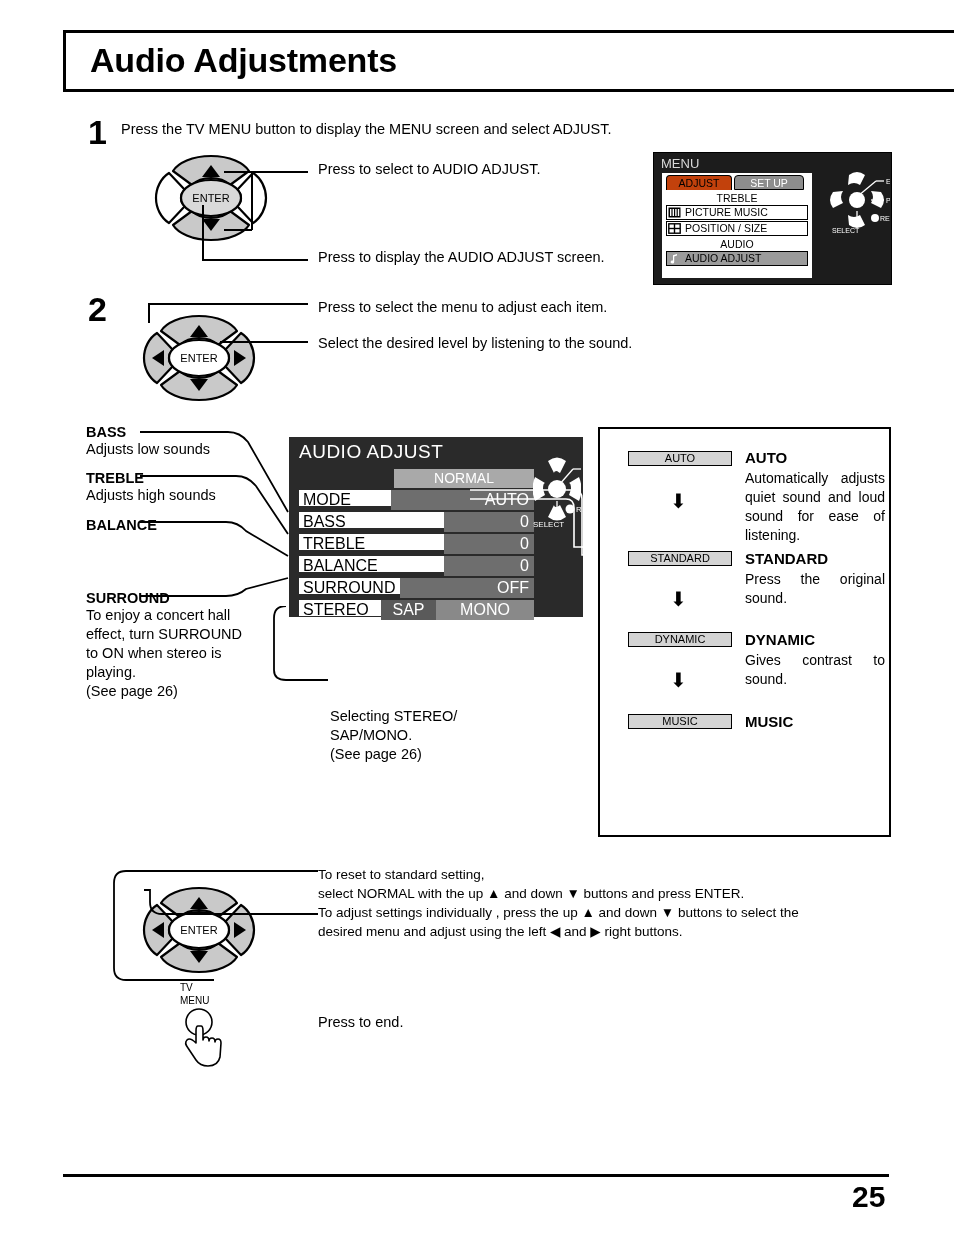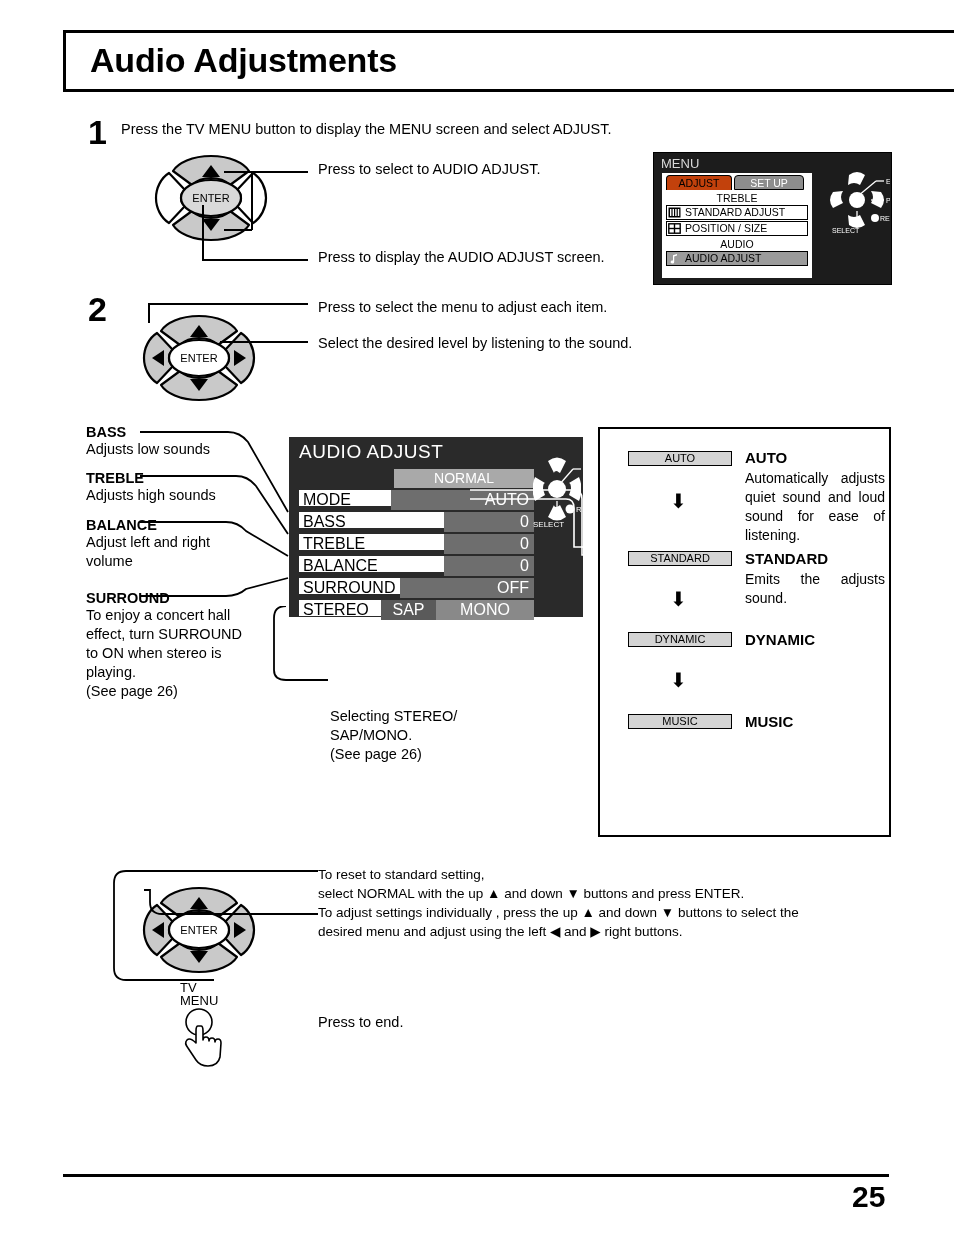--- a/index.html
+++ b/index.html
@@ -117,21 +117,21 @@
     <div class="menu-row">
       <span class="ic">
         <svg width="13" height="11" viewBox="0 0 13 11">
             <rect x="0.5" y="0.5" width="12" height="10" fill="#000"></rect>
             <rect x="2" y="2" width="1.4" height="7" fill="#fff"></rect>
             <rect x="4.6" y="2" width="1.4" height="7" fill="#fff"></rect>
             <rect x="7.2" y="2" width="1.4" height="7" fill="#fff"></rect>
             <rect x="9.8" y="2" width="1.4" height="7" fill="#fff"></rect>
           </svg>
       </span>
-      <span class="lbl">STANDARD  ADJUST</span>
+      <span class="lbl">PICTURE  MUSIC</span>
     </div>
     <div class="menu-row">
       <span class="ic">
         <svg width="13" height="11" viewBox="0 0 13 11">
             <rect x="0.8" y="0.8" width="11.4" height="9.4" fill="none" stroke="#000" stroke-width="1.4"></rect>
             <line x1="0.8" y1="5.5" x2="12.2" y2="5.5" stroke="#000" stroke-width="1.4"></line>
             <line x1="6.5" y1="0.8" x2="6.5" y2="10.2" stroke="#000" stroke-width="1.4"></line>
           </svg>
       </span>
       <span class="lbl">POSITION / SIZE</span>
@@ -196,21 +196,20 @@
 <div class="abs" style="left:86px;top:424px;width:170px;">
   <div class="lbl-head">BASS</div>
   <div class="lbl-body">Adjusts low sounds</div>
 </div>
 <div class="abs" style="left:86px;top:470px;width:170px;">
   <div class="lbl-head">TREBLE</div>
   <div class="lbl-body">Adjusts high sounds</div>
 </div>
 <div class="abs" style="left:86px;top:517px;width:160px;">
   <div class="lbl-head">BALANCE</div>
-  <div class="lbl-body">Adjust left and right volume</div>
 </div>
 <div class="abs" style="left:86px;top:590px;width:165px;">
   <div class="lbl-head">SURROUND</div>
   <div class="lbl-body" style="white-space:pre-line;">To enjoy a concert hall effect, turn SURROUND to ON when stereo is playing.
 (See page 26)</div>
 </div>
 
 <svg class="abs" style="left:140px;top:428px;" width="160" height="190">
   <g fill="none" stroke="#000" stroke-width="1.8">
     <path d="M0 4 H88 Q100 4 108 14 L148 84"></path>
@@ -285,25 +284,26 @@
 (See page 26)</div>
 
 <div class="abs" id="mode-box">
   <div class="mode-chip" style="top:22px;">AUTO</div>
   <div class="mode-head" style="top:20px;">AUTO</div>
   <div class="mode-desc" style="top:40px;text-align:justify;">Automatically adjusts quiet sound and loud sound for ease of listening.</div>
   <div class="dn-arrow" style="top:62px;">⬇</div>
 
   <div class="mode-chip" style="top:122px;">STANDARD</div>
   <div class="mode-head" style="top:121px;">STANDARD</div>
-  <div class="mode-desc" style="top:141px;text-align:justify;">Emits the adjusts sound.</div>
+  <div class="mode-desc" style="top:141px;text-align:justify;">Press the original sound.</div>
   <div class="dn-arrow" style="top:160px;">⬇</div>
 
   <div class="mode-chip" style="top:203px;">DYNAMIC</div>
   <div class="mode-head" style="top:202px;">DYNAMIC</div>
+  <div class="mode-desc" style="top:222px;text-align:justify;">Gives contrast to sound.</div>
   <div class="dn-arrow" style="top:241px;">⬇</div>
 
   <div class="mode-chip" style="top:285px;">MUSIC</div>
   <div class="mode-head" style="top:284px;">MUSIC</div>
 </div>
 
 <div class="pad" style="left:140px;top:884px;">
   <svg width="118" height="92" viewBox="0 0 118 92">
     <g stroke="#000" stroke-width="2.2" stroke-linejoin="round">
       <path d="M59 4 C40 4 26 11 21 19 L40 33 C45 28 51 26 59 26 C67 26 73 28 78 33 L97 19 C92 11 78 4 59 4 Z" fill="#c9c9c9"></path>
@@ -324,21 +324,21 @@
     <path d="M210 3 H18 Q6 3 6 15 V100 Q6 112 18 112 H106"></path>
     <path d="M210 46 H54 Q42 46 42 34 V22 H36"></path>
   </g>
 </svg>
 
 <div class="abs body-text-sm" style="left:318px;top:866px;width:570px;">To reset to standard setting,</div>
 <div class="abs body-text-sm" style="left:318px;top:885px;width:580px;">select NORMAL with the up ▲ and down ▼ buttons and press ENTER.</div>
 <div class="abs body-text-sm" style="left:318px;top:904px;width:585px;">To adjust settings individually , press the up ▲ and down ▼ buttons to select the</div>
 <div class="abs body-text-sm" style="left:318px;top:923px;width:585px;">desired menu and adjust using the left ◀ and ▶ right buttons.</div>
 
-<div class="abs" style="left:180px;top:981px;font-size:13px;line-height:13px;">
+<div class="abs" style="left:180px;top:981px;font-size:10px;line-height:13px;">
   <div>TV</div>
   <div>MENU</div>
 </div>
 <svg class="abs" style="left:178px;top:1008px;" width="56" height="72">
   <circle cx="21" cy="14" r="13" fill="#fff" stroke="#000" stroke-width="1.6"></circle>
   <path d="M20 18 q-2 0 -2 5 l0 12 q-6 -6 -9 -3 q-3 3 1 8 l8 12 q4 6 12 6 q10 0 12 -9 l1 -14 q0 -4 -3 -4 q-3 0 -3 3 q0 -4 -3 -4 q-3 0 -3 3 q0 -4 -3 -4 q-3 0 -3 3 l0 -9 q0 -5 -2 -5 Z" fill="#fff" stroke="#000" stroke-width="1.6" stroke-linejoin="round"></path>
 </svg>
 <div class="abs body-text" style="left:318px;top:1013px;width:200px;">Press to end.</div>
 
 <div class="abs" id="footer-rule"></div>

